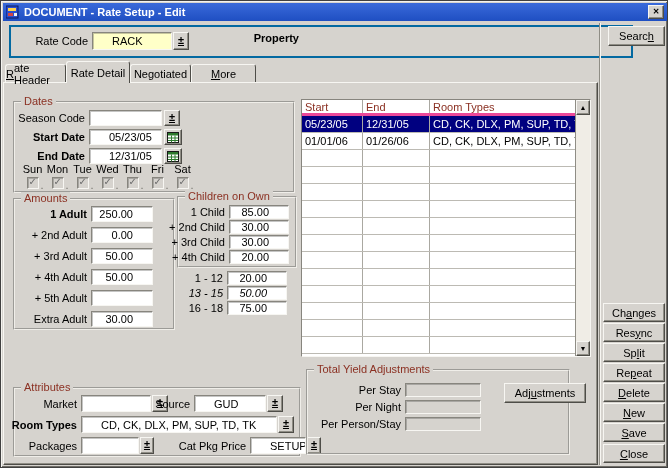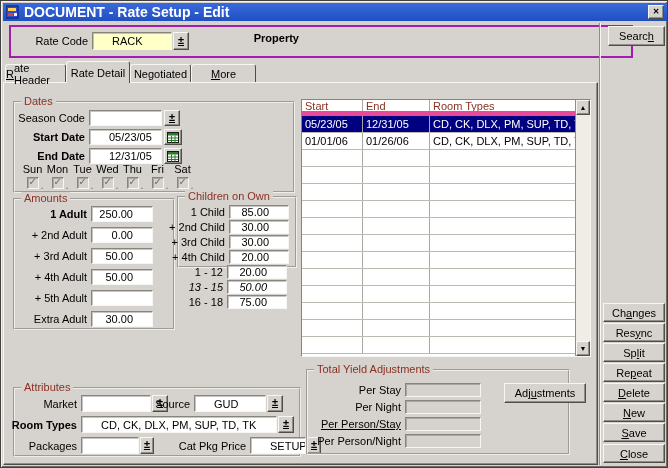--- a/index.html
+++ b/index.html
@@ -3,40 +3,40 @@
 <meta charset="utf-8">
 <style>
   html,body{margin:0;padding:0;background:#808080;}
   *{box-sizing:border-box;}
   .window{position:relative;width:668px;height:468px;background:#d6d3ce;
     font-family:"Liberation Sans",sans-serif;font-size:11px;color:#000;
     border:1px solid #404040;box-shadow:inset 1px 1px 0 #f4f3ef, inset -1px -1px 0 #6e6c66;overflow:hidden;}
   
   .titlebar{position:absolute;left:2px;top:2px;width:664px;height:18px;
     background:linear-gradient(180deg,#3a6ada 0%,#1f4fc2 100%);display:flex;align-items:center;padding:0 3px;}
-  .titletext{color:#fff;font-weight:bold;font-size:14px;margin-left:4px;flex:1;white-space:nowrap;overflow:hidden;}
+  .titletext{color:#fff;font-weight:bold;font-size:11px;margin-left:4px;flex:1;white-space:nowrap;overflow:hidden;}
   .closebtn{width:16px;height:14px;background:#d6d3ce;border:1px solid;border-color:#f7f6f2 #4e4d48 #4e4d48 #f7f6f2;
     box-shadow:inset -1px -1px 0 #8f8d85;display:flex;align-items:center;justify-content:center;
     font-size:8px;font-weight:bold;line-height:1;}
   
   .btn{display:flex;align-items:center;justify-content:center;background:#d6d3ce;border:1px solid;
     border-color:#f7f6f2 #4e4d48 #4e4d48 #f7f6f2;box-shadow:inset -1px -1px 0 #8f8d85;cursor:default;white-space:nowrap;}
   .field{display:flex;align-items:center;background:#fff;border:1px solid;
     border-color:#87857e #f7f6f2 #f7f6f2 #87857e;box-shadow:inset 1px 1px 0 rgba(64,62,58,.30);
     padding:0 19px;height:17px;white-space:nowrap;overflow:hidden;}
   .num{justify-content:flex-end;}
   .ro{background:#d6d3ce;}
   .combo{background:#ffffc8;}
   .hk{text-decoration:underline;}
   .b{font-weight:bold;}
   .lov{width:16px;height:17px;font-weight:bold;}
   .lov span{text-decoration:underline;font-size:11px;line-height:1;padding-bottom:2px;}
   .calbtn{width:18px;height:16px;padding:0;}
   
-  .toppanel{position:absolute;left:8px;top:24px;width:624px;height:33px;border:2px solid #a21caf;}
+  .toppanel{position:absolute;left:8px;top:24px;width:624px;height:33px;border:2px solid #0369a1;}
   .searchbtn{position:absolute;left:607px;top:25px;width:57px;height:20px;}
   .vdivider{position:absolute;left:598px;top:22px;height:442px;width:2px;
     border-left:1px solid #8f8d85;border-right:1px solid #f7f6f2;}
   
   .tab{position:absolute;top:63px;height:18px;background:#d6d3ce;border:1px solid;
     border-color:#f7f6f2 #4e4d48 #4e4d48 #f7f6f2;border-bottom:none;border-radius:3px 3px 0 0;
     display:flex;align-items:center;justify-content:center;z-index:2;}
   .tab.active{top:60px;height:22px;z-index:4;}
   .mainpanel{position:absolute;left:2px;top:81px;width:595px;height:383px;background:#d6d3ce;
     border:1px solid;border-color:#f7f6f2 #4e4d48 #4e4d48 #f7f6f2;box-shadow:inset -1px -1px 0 #8f8d85;z-index:1;}
@@ -49,21 +49,21 @@
   .days{position:absolute;left:5px;top:60px;display:flex;}
   .daycell{width:25px;display:flex;flex-direction:column;align-items:center;gap:2px;}
   .cb{position:relative;width:12px;height:12px;background:#d6d3ce;border:1px solid;
     border-color:#87857e #f7f6f2 #f7f6f2 #87857e;box-shadow:inset 1px 1px 0 rgba(64,62,58,.30);}
   .cb.on::before{content:"\2713";position:absolute;left:1px;top:-2px;font-size:10px;color:#6b6b6b;}
   .cb::after{content:".";position:absolute;right:-6px;bottom:-3px;color:#75736d;}
   
   .tablewrap{position:absolute;left:300px;top:98px;width:290px;height:258px;background:#fff;
     border:1px solid;border-color:#87857e #f7f6f2 #f7f6f2 #87857e;z-index:2;}
   .tgrid{position:absolute;left:0;top:0;right:15px;bottom:0;overflow:hidden;}
-  .thead{display:flex;height:16px;color:#8b3022;border-bottom:5px solid #ec4899;background:#fff;}
+  .thead{display:flex;height:16px;color:#8b3022;border-bottom:3px solid #ec4899;background:#fff;}
   .tc{padding-left:3px;white-space:nowrap;overflow:hidden;height:100%;display:flex;align-items:center;}
   .c1{width:61px;border-right:1px solid #aaa8a1;}
   .c2{width:67px;border-right:1px solid #aaa8a1;}
   .c3{flex:1;}
   .trow{display:flex;height:17px;border-bottom:1px solid #bcbab3;}
   .trow.sel{background:#000080;color:#fff;}
   .vscroll{position:absolute;top:0;right:0;bottom:0;width:15px;background:#f0ede6;
     border-left:1px solid #8f8d85;display:flex;flex-direction:column;justify-content:space-between;}
   .sbtn{width:14px;height:15px;font-size:7px;padding:0;}
   
@@ -326,21 +326,21 @@
     <div class="frow" style="left:2px;top:37px;">
         <span class="rlabel" style="width:48px;">+ 3rd Child</span>
         <span class="field num" style="width:60px;height:14px;">30.00</span>
       </div>
     <div class="frow" style="left:2px;top:52px;">
         <span class="rlabel" style="width:48px;">+ 4th Child</span>
         <span class="field num" style="width:60px;height:14px;">20.00</span>
       </div>
   </div>
 
-  <div style="position:absolute;left:176px;top:256px;width:120px;height:56px;z-index:2;text-align:center;">
+  <div style="position:absolute;left:176px;top:262px;width:120px;height:56px;z-index:2;text-align:center;">
     <div class="frow" style="left:2px;top:8px;">
         <span class="rlabel" style="width:48px;">1 - 12</span>
         <span class="field num" style="width:60px;height:14px;">20.00</span>
       </div>
     <div class="frow" style="left:2px;top:23px;font-style:italic;">
         <span class="rlabel" style="width:48px;">13 - 15</span>
         <span class="field num" style="width:60px;height:14px;">50.00</span>
       </div>
     <div class="frow" style="left:2px;top:38px;">
         <span class="rlabel" style="width:48px;">16 - 18</span>
@@ -387,25 +387,21 @@
     <span class="gtitle">Total Yield Adjustments</span>
     <div class="frow" style="left:2px;top:12px;">
         <span class="rlabel" style="width:95px;">Per Stay</span>
         <span class="field ro" style="width:76px;height:14px;"></span>
       </div>
     <div class="frow" style="left:2px;top:29px;">
         <span class="rlabel" style="width:95px;">Per Night</span>
         <span class="field ro" style="width:76px;height:14px;"></span>
       </div>
     <div class="frow" style="left:2px;top:46px;">
-        <span class="rlabel" style="width:95px;text-decoration:underline;">Per Person/Stay</span>
-        <span class="field ro" style="width:76px;height:14px;"></span>
-      </div>
-    <div class="frow" style="left:2px;top:63px;">
-        <span class="rlabel" style="width:95px;">Per Person/Night</span>
+        <span class="rlabel" style="width:95px;">Per Person/Stay</span>
         <span class="field ro" style="width:76px;height:14px;"></span>
       </div>
     <div class="btn adjbtn">
       <span>Adj</span>
         <span class="hk">u</span>
         <span>stments</span>
     </div>
   </div>
 
   <div class="btn sidebtn" style="top:302px;">

